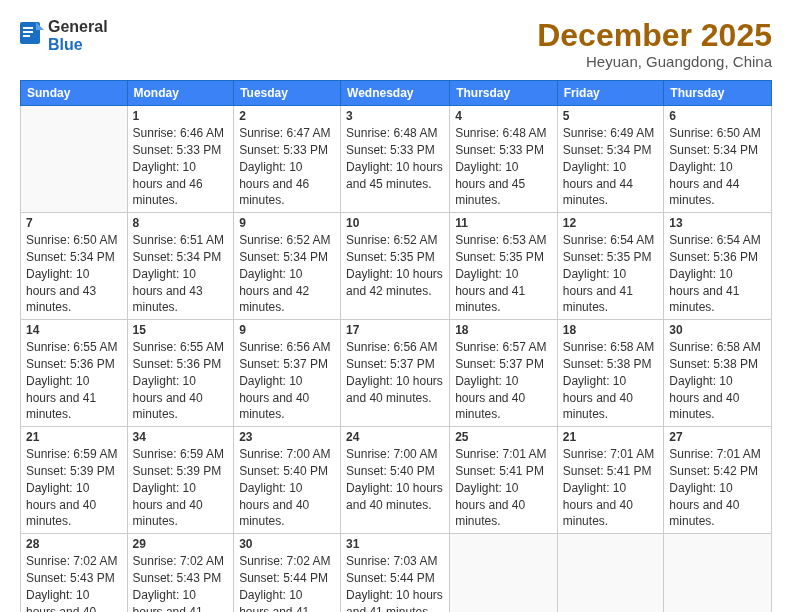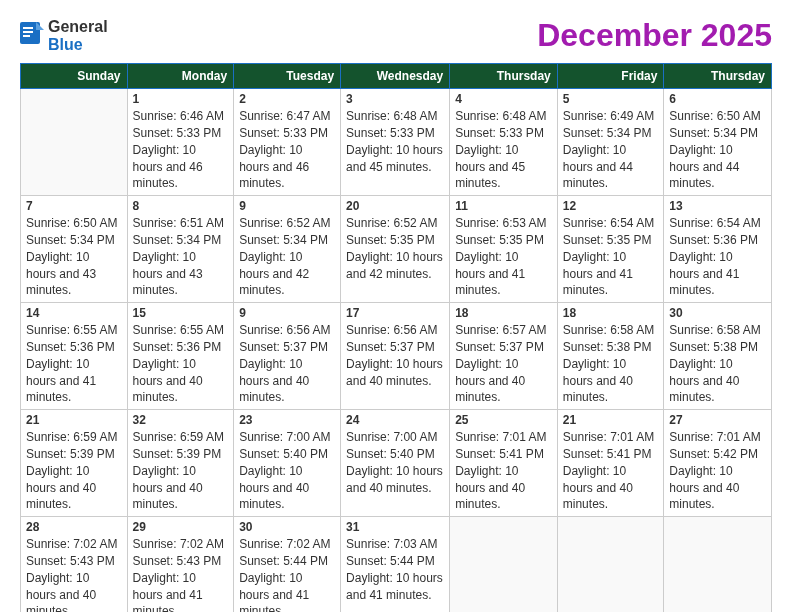--- a/index.html
+++ b/index.html
@@ -37,38 +37,38 @@
       width: 24px;
       height: 28px;
       margin-right: 4px;
     }
     .title-block {
       text-align: right;
     }
     .month-title {
       font-size: 32px;
       font-weight: bold;
-      color: #a21caf;
+      color: #a16207;
       line-height: 1.1;
     }
     .location {
       font-size: 15px;
       color: #555;
     }
     .calendar {
       width: 100%;
       border-collapse: collapse;
       border: 1px solid #ccc;
     }
     .calendar th {
-      background: #14532d;
+      background: #3b82f6;
       color: #fff;
       font-size: 12px;
       font-weight: bold;
-      text-align: right;
+      text-align: left;
       padding: 5px 6px;
       border: 1px solid #1a6fc4;
     }
     .calendar td {
       vertical-align: top;
       border: 1px solid #ccc;
       padding: 3px 5px;
       width: 113px;
       height: 88px;
       font-size: 10px;
@@ -101,20 +101,21 @@
         <rect x="3" y="9" width="10" height="2" fill="white"></rect>
         <rect x="3" y="13" width="7" height="2" fill="white"></rect>
       </svg>
       <div class="logo-text">
         <span class="logo-general">General</span>
         <span class="logo-blue">Blue</span>
       </div>
     </div>
     <div class="title-block">
       <div class="month-title">December 2025</div>
+      <div class="location">Heyuan, Guangdong, China</div>
     </div>
   </div>
 
   <table class="calendar">
     <thead>
       <tr>
         <th>Sunday</th>
         <th>Monday</th>
         <th>Tuesday</th>
         <th>Wednesday</th>
@@ -158,21 +159,21 @@
           </td>
           <td>
             <div class="day-num">8</div>
             <div class="day-info">Sunrise: 6:51 AM<br>Sunset: 5:34 PM<br>Daylight: 10 hours and 43 minutes.</div>
           </td>
           <td>
             <div class="day-num">9</div>
             <div class="day-info">Sunrise: 6:52 AM<br>Sunset: 5:34 PM<br>Daylight: 10 hours and 42 minutes.</div>
           </td>
           <td>
-            <div class="day-num">20</div>
+            <div class="day-num">10</div>
             <div class="day-info">Sunrise: 6:52 AM<br>Sunset: 5:35 PM<br>Daylight: 10 hours and 42 minutes.</div>
           </td>
           <td>
             <div class="day-num">11</div>
             <div class="day-info">Sunrise: 6:53 AM<br>Sunset: 5:35 PM<br>Daylight: 10 hours and 41 minutes.</div>
           </td>
           <td>
             <div class="day-num">12</div>
             <div class="day-info">Sunrise: 6:54 AM<br>Sunset: 5:35 PM<br>Daylight: 10 hours and 41 minutes.</div>
           </td>
@@ -210,21 +211,21 @@
             <div class="day-num">30</div>
             <div class="day-info">Sunrise: 6:58 AM<br>Sunset: 5:38 PM<br>Daylight: 10 hours and 40 minutes.</div>
           </td>
         </tr>
         <tr>
           <td>
             <div class="day-num">21</div>
             <div class="day-info">Sunrise: 6:59 AM<br>Sunset: 5:39 PM<br>Daylight: 10 hours and 40 minutes.</div>
           </td>
           <td>
-            <div class="day-num">32</div>
+            <div class="day-num">34</div>
             <div class="day-info">Sunrise: 6:59 AM<br>Sunset: 5:39 PM<br>Daylight: 10 hours and 40 minutes.</div>
           </td>
           <td>
             <div class="day-num">23</div>
             <div class="day-info">Sunrise: 7:00 AM<br>Sunset: 5:40 PM<br>Daylight: 10 hours and 40 minutes.</div>
           </td>
           <td>
             <div class="day-num">24</div>
             <div class="day-info">Sunrise: 7:00 AM<br>Sunset: 5:40 PM<br>Daylight: 10 hours and 40 minutes.</div>
           </td>

